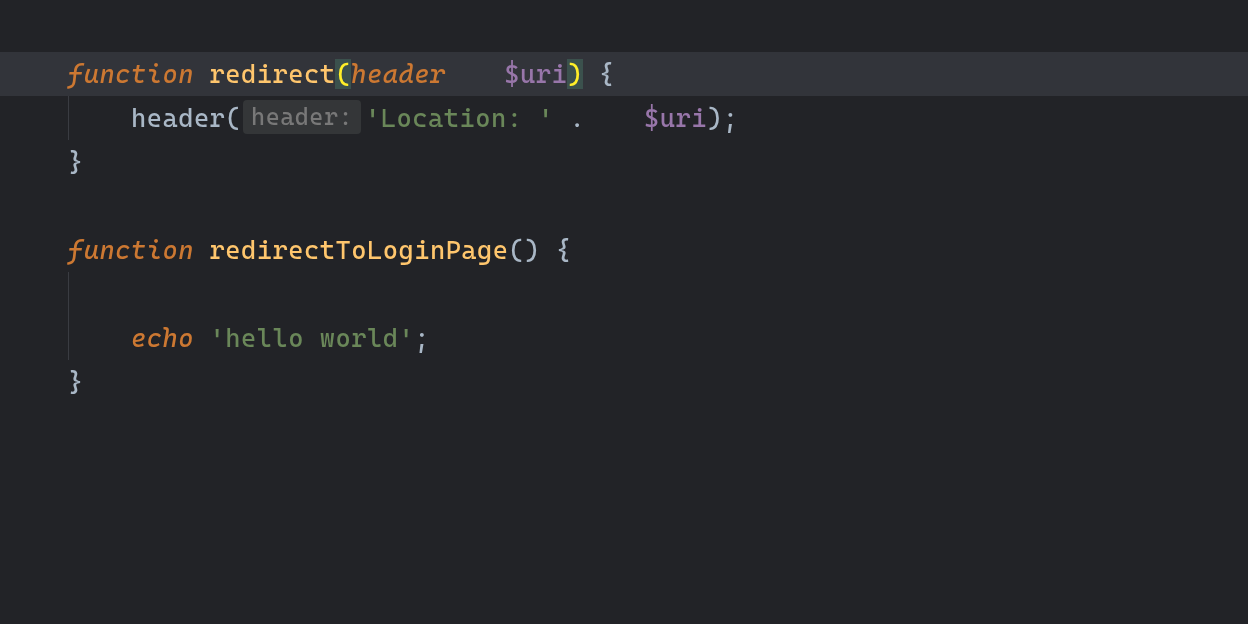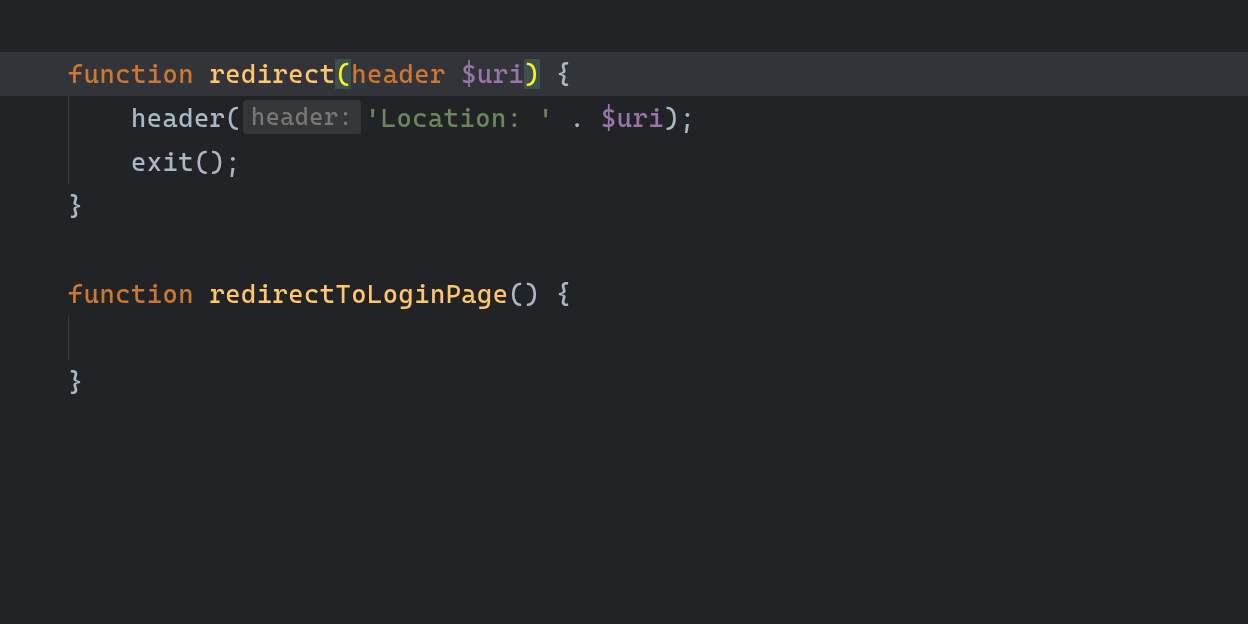--- a/index.html
+++ b/index.html
@@ -29,23 +29,23 @@
       margin-right: 0;
     }
     .guide {
       display: inline-block;
       width: 1px;
       height: 44px;
       background: #3a3c42;
       vertical-align: top;
       margin-right: -1px;
     }
-    .kw  { color: #cc7832; }          
+    .kw  { color: #cc7832; font-style: italic; }          
     .fn  { color: #ffc66d; }          
-    .var { color: #9876aa; }          
+    .var { color: #9876aa; margin-left: 43px; }          
     .str { color: #6a8759; }          
     .paren-hl {
       color: #ffef28;
       background: #3b514d;
     }
     .plain { color: #a9b7c6; }
     .hint {
       display: inline-block;
       background: #343638;
       color: #787878;
@@ -59,27 +59,27 @@
   </style>
 </head>
 <body>
 
 <div class="editor">
 
   <div class="line current"><span class="kw">function </span><span class="fn">redirect</span><span class="paren-hl">(</span><span class="kw">header </span><span class="var">$uri</span><span class="paren-hl">)</span><span class="plain"> {</span></div>
 
   <div class="line"><span class="guide"></span><span class="plain">    </span><span class="plain">header</span><span class="plain">(</span><span class="hint">header:</span><span class="str">'Location: '</span><span class="plain"> . </span><span class="var">$uri</span><span class="plain">);</span></div>
 
-  <div class="line"><span class="guide"></span><span class="plain">    </span><span class="plain">exit</span><span class="plain">();</span></div>
 
   <div class="line"><span class="plain">}</span></div>
 
   <div class="line">&nbsp;</div>
 
   <div class="line"><span class="kw">function </span><span class="fn">redirectToLoginPage</span><span class="plain">() {</span></div>
 
 
   <div class="line"><span class="guide"></span>&nbsp;</div>
 
+  <div class="line"><span class="guide"></span><span class="plain">    </span><span class="kw">echo </span><span class="str">'hello world'</span><span class="plain">;</span></div>
 
   <div class="line"><span class="plain">}</span></div>
 
 </div>
 
 </body></html>

